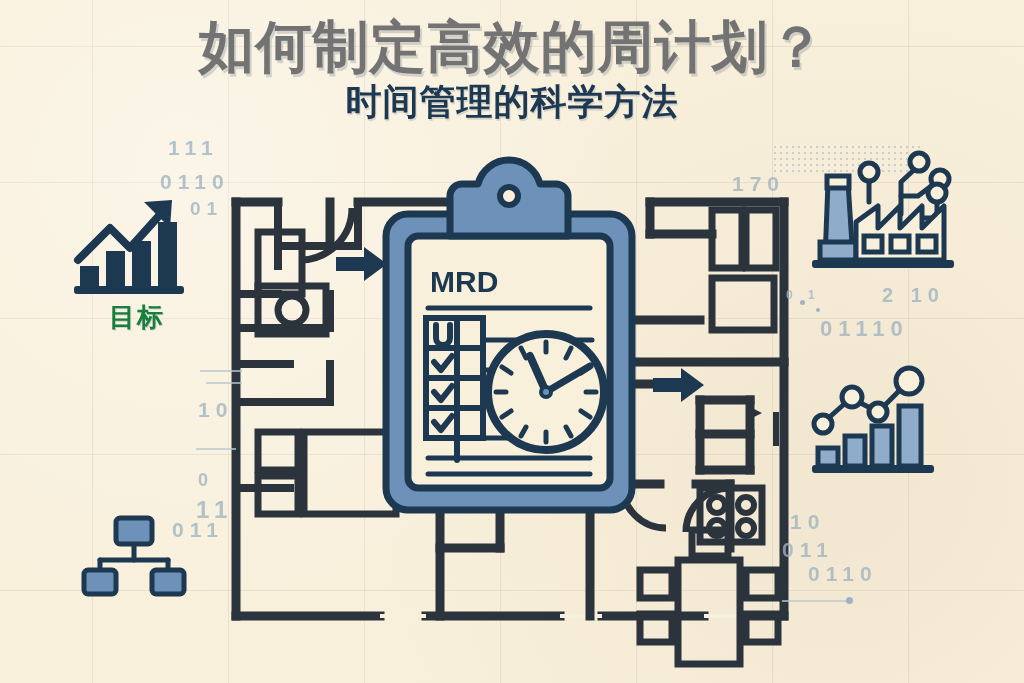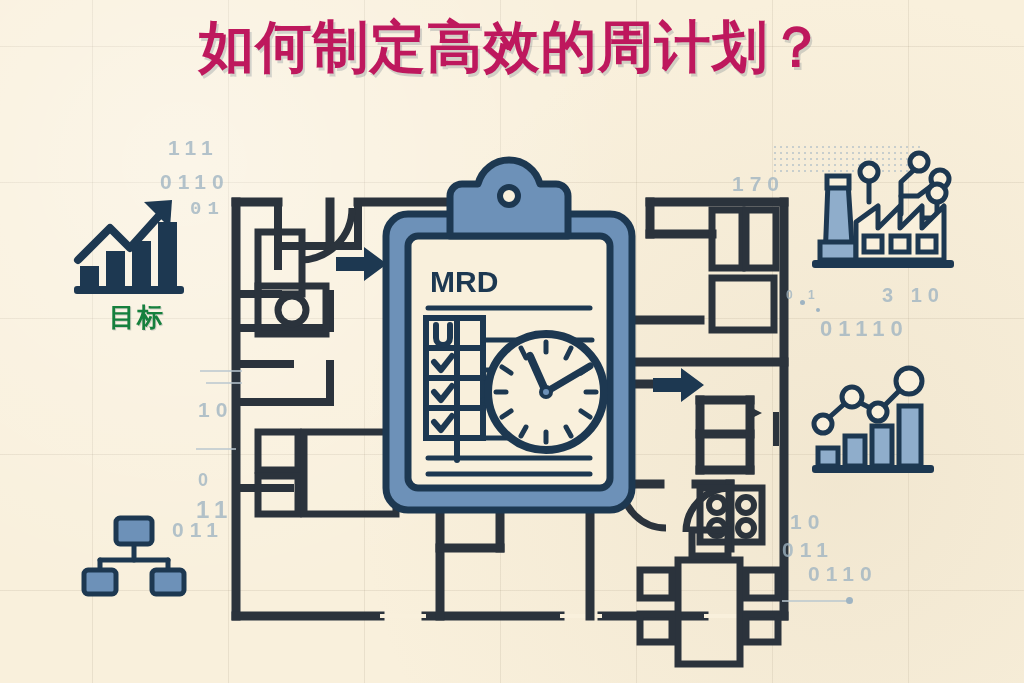--- a/index.html
+++ b/index.html
@@ -41,21 +41,21 @@
     top: 18px;
     left: 0;
     width: 1024px;
     text-align: center;
     z-index: 40;
   }
   #main-title {
     font-size: 56px;
     line-height: 1.04;
     font-weight: bold;
-    color: #be185d;
+    color: #737373;
     letter-spacing: 1px;
     text-shadow: 2px 3px 0 rgba(29,56,81,0.18);
     white-space: nowrap;
   }
   #sub-title {
     margin-top: 6px;
     font-size: 36px;
     line-height: 1.1;
     font-weight: bold;
     color: #1d3851;
@@ -123,20 +123,21 @@
 </head>
 <body>
 
 <div id="stage">
 
   <div id="paper-grid"></div>
   <div id="paper-noise"></div>
 
   <div id="title-block">
     <div id="main-title">如何制定高效的周计划？</div>
+    <div id="sub-title">时间管理的科学方法</div>
   </div>
 
   <div id="dot-texture"></div>
   <div class="rule" style="left:200px; top:370px; width:42px;"></div>
   <div class="rule" style="left:206px; top:382px; width:36px;"></div>
   <div class="rule" style="left:196px; top:448px; width:40px;"></div>
   <div class="rule" style="left:782px; top:600px; width:66px;"></div>
   <div class="rule-dot" style="left:846px; top:597px;"></div>
   <div class="rule-dot" style="left:800px; top:300px; width:5px; height:5px;"></div>
   <div class="rule-dot" style="left:816px; top:308px; width:4px; height:4px;"></div>
@@ -421,27 +422,27 @@
         <rect x="64" y="66" width="20" height="40"></rect>
         <rect x="91" y="46" width="22" height="60"></rect>
       </g>
       <rect x="4" y="105" width="122" height="8" rx="3" fill="#1d3851"></rect>
     </svg>
   </div>
 
   <div id="binary-layer">
       <div class="binary" style="left: 168px; top: 136px; font-size: 21px;">111</div>
       <div class="binary" style="left: 160px; top: 170px; font-size: 21px;">0110</div>
-      <div class="binary" style="left: 190px; top: 198px; font-size: 19px; font-family: Liberation Mono, monospace;">01</div>
+      <div class="binary" style="left: 190px; top: 198px; font-size: 19px;">01</div>
       <div class="binary" style="left: 198px; top: 398px; font-size: 21px;">10</div>
       <div class="binary" style="left: 198px; top: 470px; font-size: 18px;">0</div>
       <div class="binary" style="left: 196px; top: 496px; font-size: 24px;">11</div>
       <div class="binary" style="left: 172px; top: 518px; font-size: 21px;">011</div>
       <div class="binary" style="left: 732px; top: 172px; font-size: 21px;">170</div>
       <div class="binary" style="left: 786px; top: 288px; font-size: 12px;">0 1</div>
-      <div class="binary" style="left: 882px; top: 284px; font-size: 20px;">3 10</div>
+      <div class="binary" style="left: 882px; top: 284px; font-size: 20px;">2 10</div>
       <div class="binary" style="left: 820px; top: 316px; font-size: 22px;">01110</div>
       <div class="binary" style="left: 790px; top: 510px; font-size: 21px;">10</div>
       <div class="binary" style="left: 782px; top: 538px; font-size: 21px;">011</div>
       <div class="binary" style="left: 808px; top: 562px; font-size: 21px;">0110</div>
     </div>
 
 </div>
 
 </body></html>

